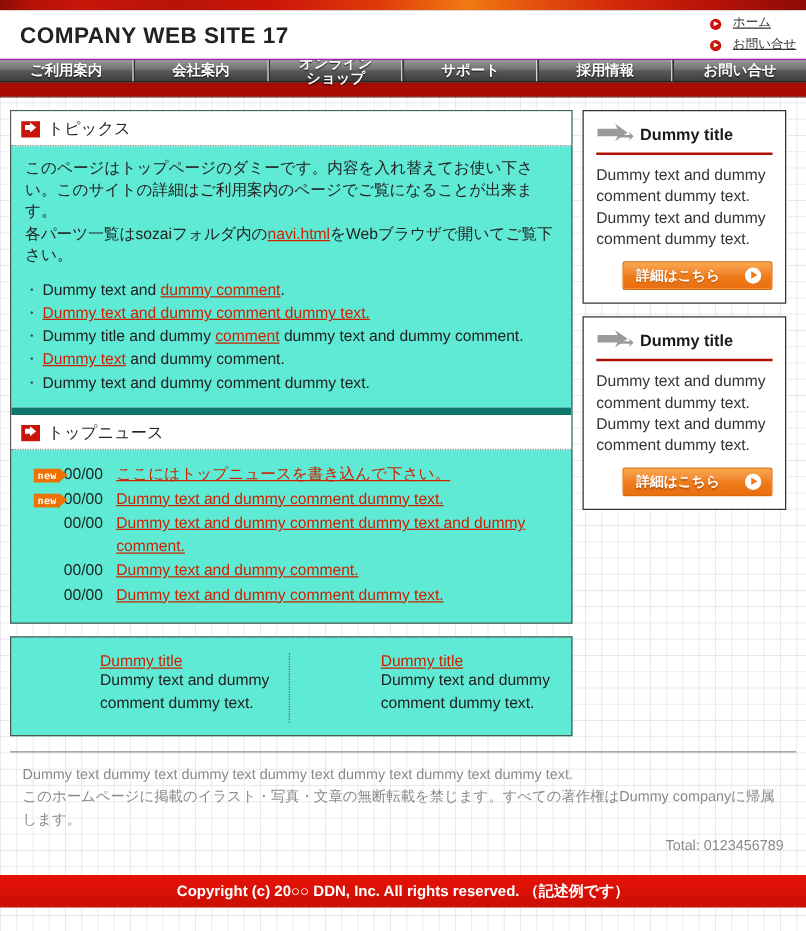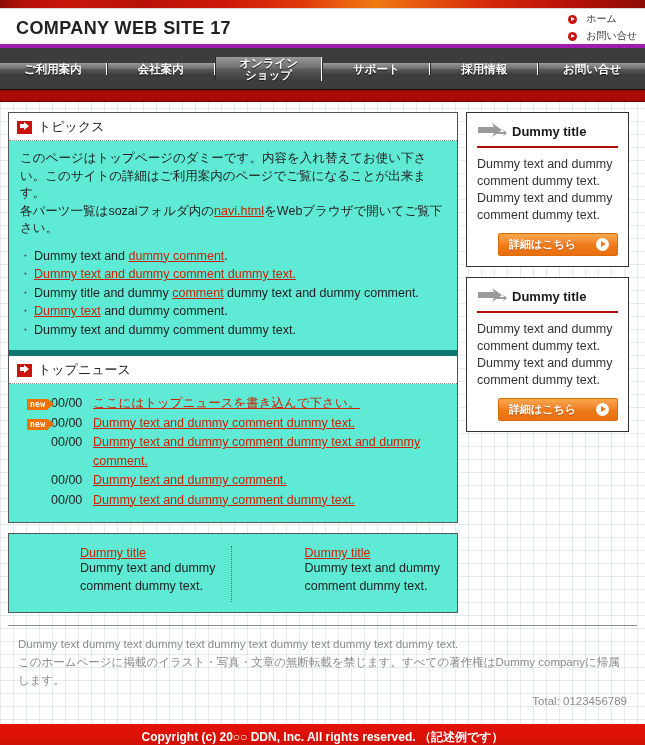--- a/index.html
+++ b/index.html
@@ -28,21 +28,21 @@
         #cc1608 34%, #e03a0b 47%, #f07a12 58%, #e4520e 66%,
         #d42a0a 76%, #b81208 88%, #8d0b06 100%);
     border-bottom: 1px solid #d8d8d8;
   }
 
   
   .site-header {
     position: relative;
     height: 39px;
     background: #fff;
-    border-bottom: 4px solid #a21caf;
+    border-bottom: 1px solid #a21caf;
   }
   .site-title {
     position: absolute;
     left: 16px; top: 9px;
     font-size: 18px;
     font-weight: bold;
     color: #222;
     letter-spacing: 0.4px;
     white-space: nowrap;
   }
@@ -54,44 +54,44 @@
   .hlink {
     display: flex;
     align-items: center;
     gap: 9px;
     font-size: 10px;
     color: #333;
     line-height: 16px;
     margin-bottom: 1px;
     cursor: pointer;
     white-space: nowrap;
+    text-decoration: underline;
   }
   .dot-arrow {
     width: 9px; height: 9px;
     border-radius: 50%;
     background: #c8140a;
     position: relative;
     flex: 0 0 auto;
   }
   .dot-arrow::after {
     content: "";
     position: absolute;
     left: 3px; top: 2.2px;
     border-left: 4px solid #fff;
     border-top: 2.5px solid transparent;
     border-bottom: 2.5px solid transparent;
   }
 
   
   .navbar {
     display: flex;
-    height: 42px;
+    height: 18px;
     background: #3d3d3d;
     border-bottom: 1px solid #111;
-    align-items: center;
   }
   .nav-item {
     flex: 1 1 0;
     display: flex;
     align-items: center;
     justify-content: center;
     text-align: center;
     font-size: 11.5px;
     font-weight: bold;
     color: #fff;

